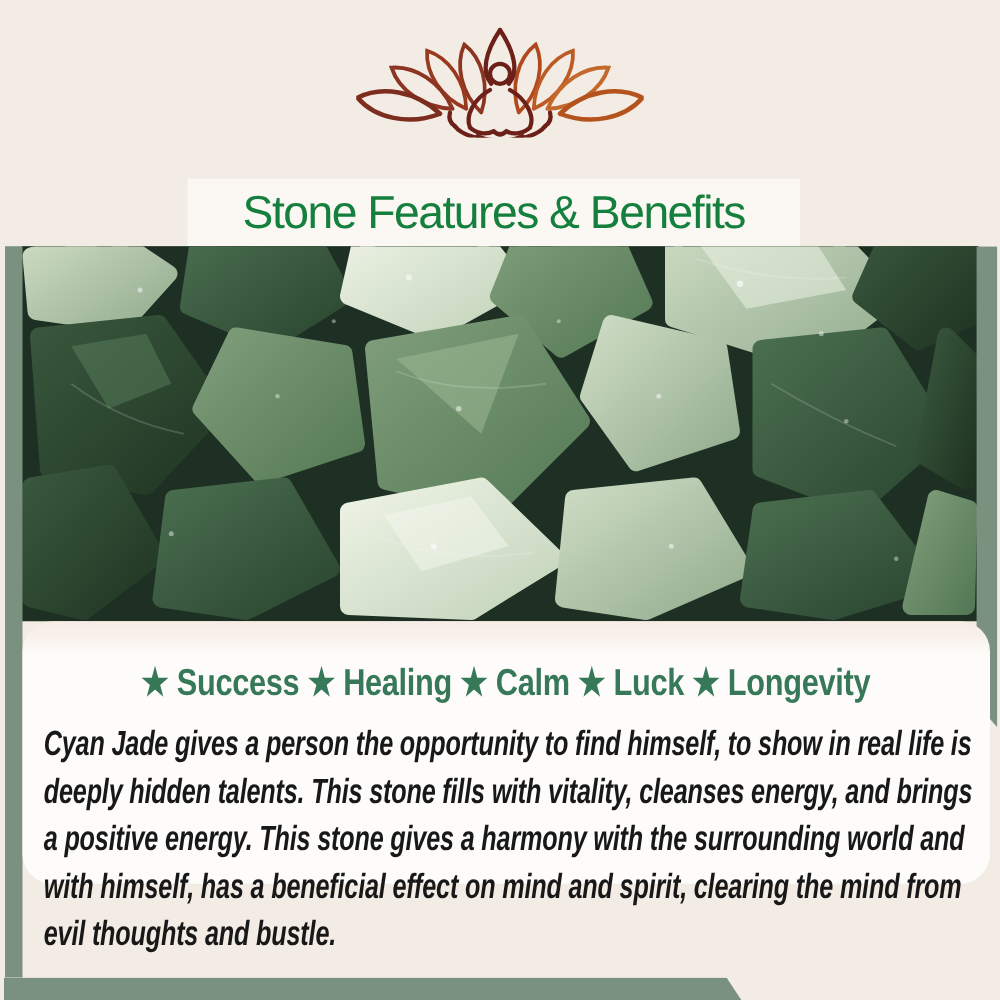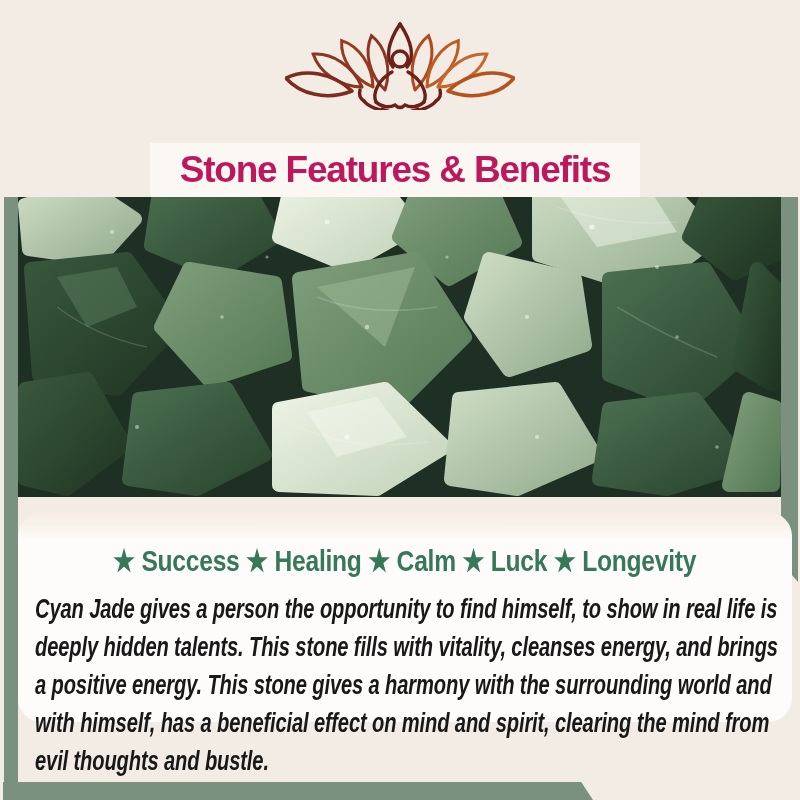--- a/index.html
+++ b/index.html
@@ -13,42 +13,42 @@
   .brand-name {
     position: absolute; left: 0; top: 110px; width: 100%;
     text-align: center; font-family: "Liberation Serif", serif;
     font-size: 18px; letter-spacing: 6px; color: #3f3a33; font-weight: 500;
   }
   .title-band {
     position: absolute; left: 150px; top: 143px; width: 490px; height: 54px;
     background: #fbf8f4; display: flex; align-items: center; justify-content: center;
   }
   .page-title {
-    font-size: 37px; font-weight: bold; color: #be185d; letter-spacing: -1.2px;
+    font-size: 37px; font-weight: normal; color: #15803d; letter-spacing: -1.2px;
     white-space: nowrap;
   }
   
   .strip-left  { position: absolute; left: 4px;  top: 197px; width: 14px; height: 585px; background: #7a9180; }
   .strip-right { position: absolute; left: 781px; top: 197px; width: 17px; height: 385px; background: #7a9180;
                  clip-path: polygon(0 0, 100% 0, 100% 100%, 0 95%); }
   .ribbon-bottom { position: absolute; left: 3px; top: 782px; width: 590px; height: 18px; background: #7a9180;
                  clip-path: polygon(0 0, 98% 0, 100% 100%, 0 100%); }
   
   .photo {
     position: absolute; left: 17px; top: 197px; width: 766px; height: 300px;
     overflow: hidden; background: #24392b;
   }
   .photo-label {
     position: absolute; left: 14px; top: 452px; height: 45px; min-width: 197px;
     background: #3f664d; color: #ffffff; font-size: 27px; font-weight: bold;
     letter-spacing: 0.5px; line-height: 45px; padding: 0 36px 0 30px;
   }
   
   .card {
-    position: absolute; left: 18px; top: 512px; width: 774px; height: 210px;
+    position: absolute; left: 18px; top: 497px; width: 774px; height: 210px;
     background: linear-gradient(180deg, #f7ece6 0px, #f8f1ea 12px, #fdfcfa 28px);
     border-radius: 24px;
   }
   .keywords { margin-top: 31px; text-align: center; }
   .keywords-line {
     display: inline-block; font-size: 30px; font-weight: bold; color: #377858;
     white-space: nowrap; letter-spacing: -0.3px;
     transform: scaleX(0.82); transform-origin: 50% 50%;
   }
   .description { width: 749px; margin: 12px 0 0 17px; overflow: visible; font-style: italic; }

